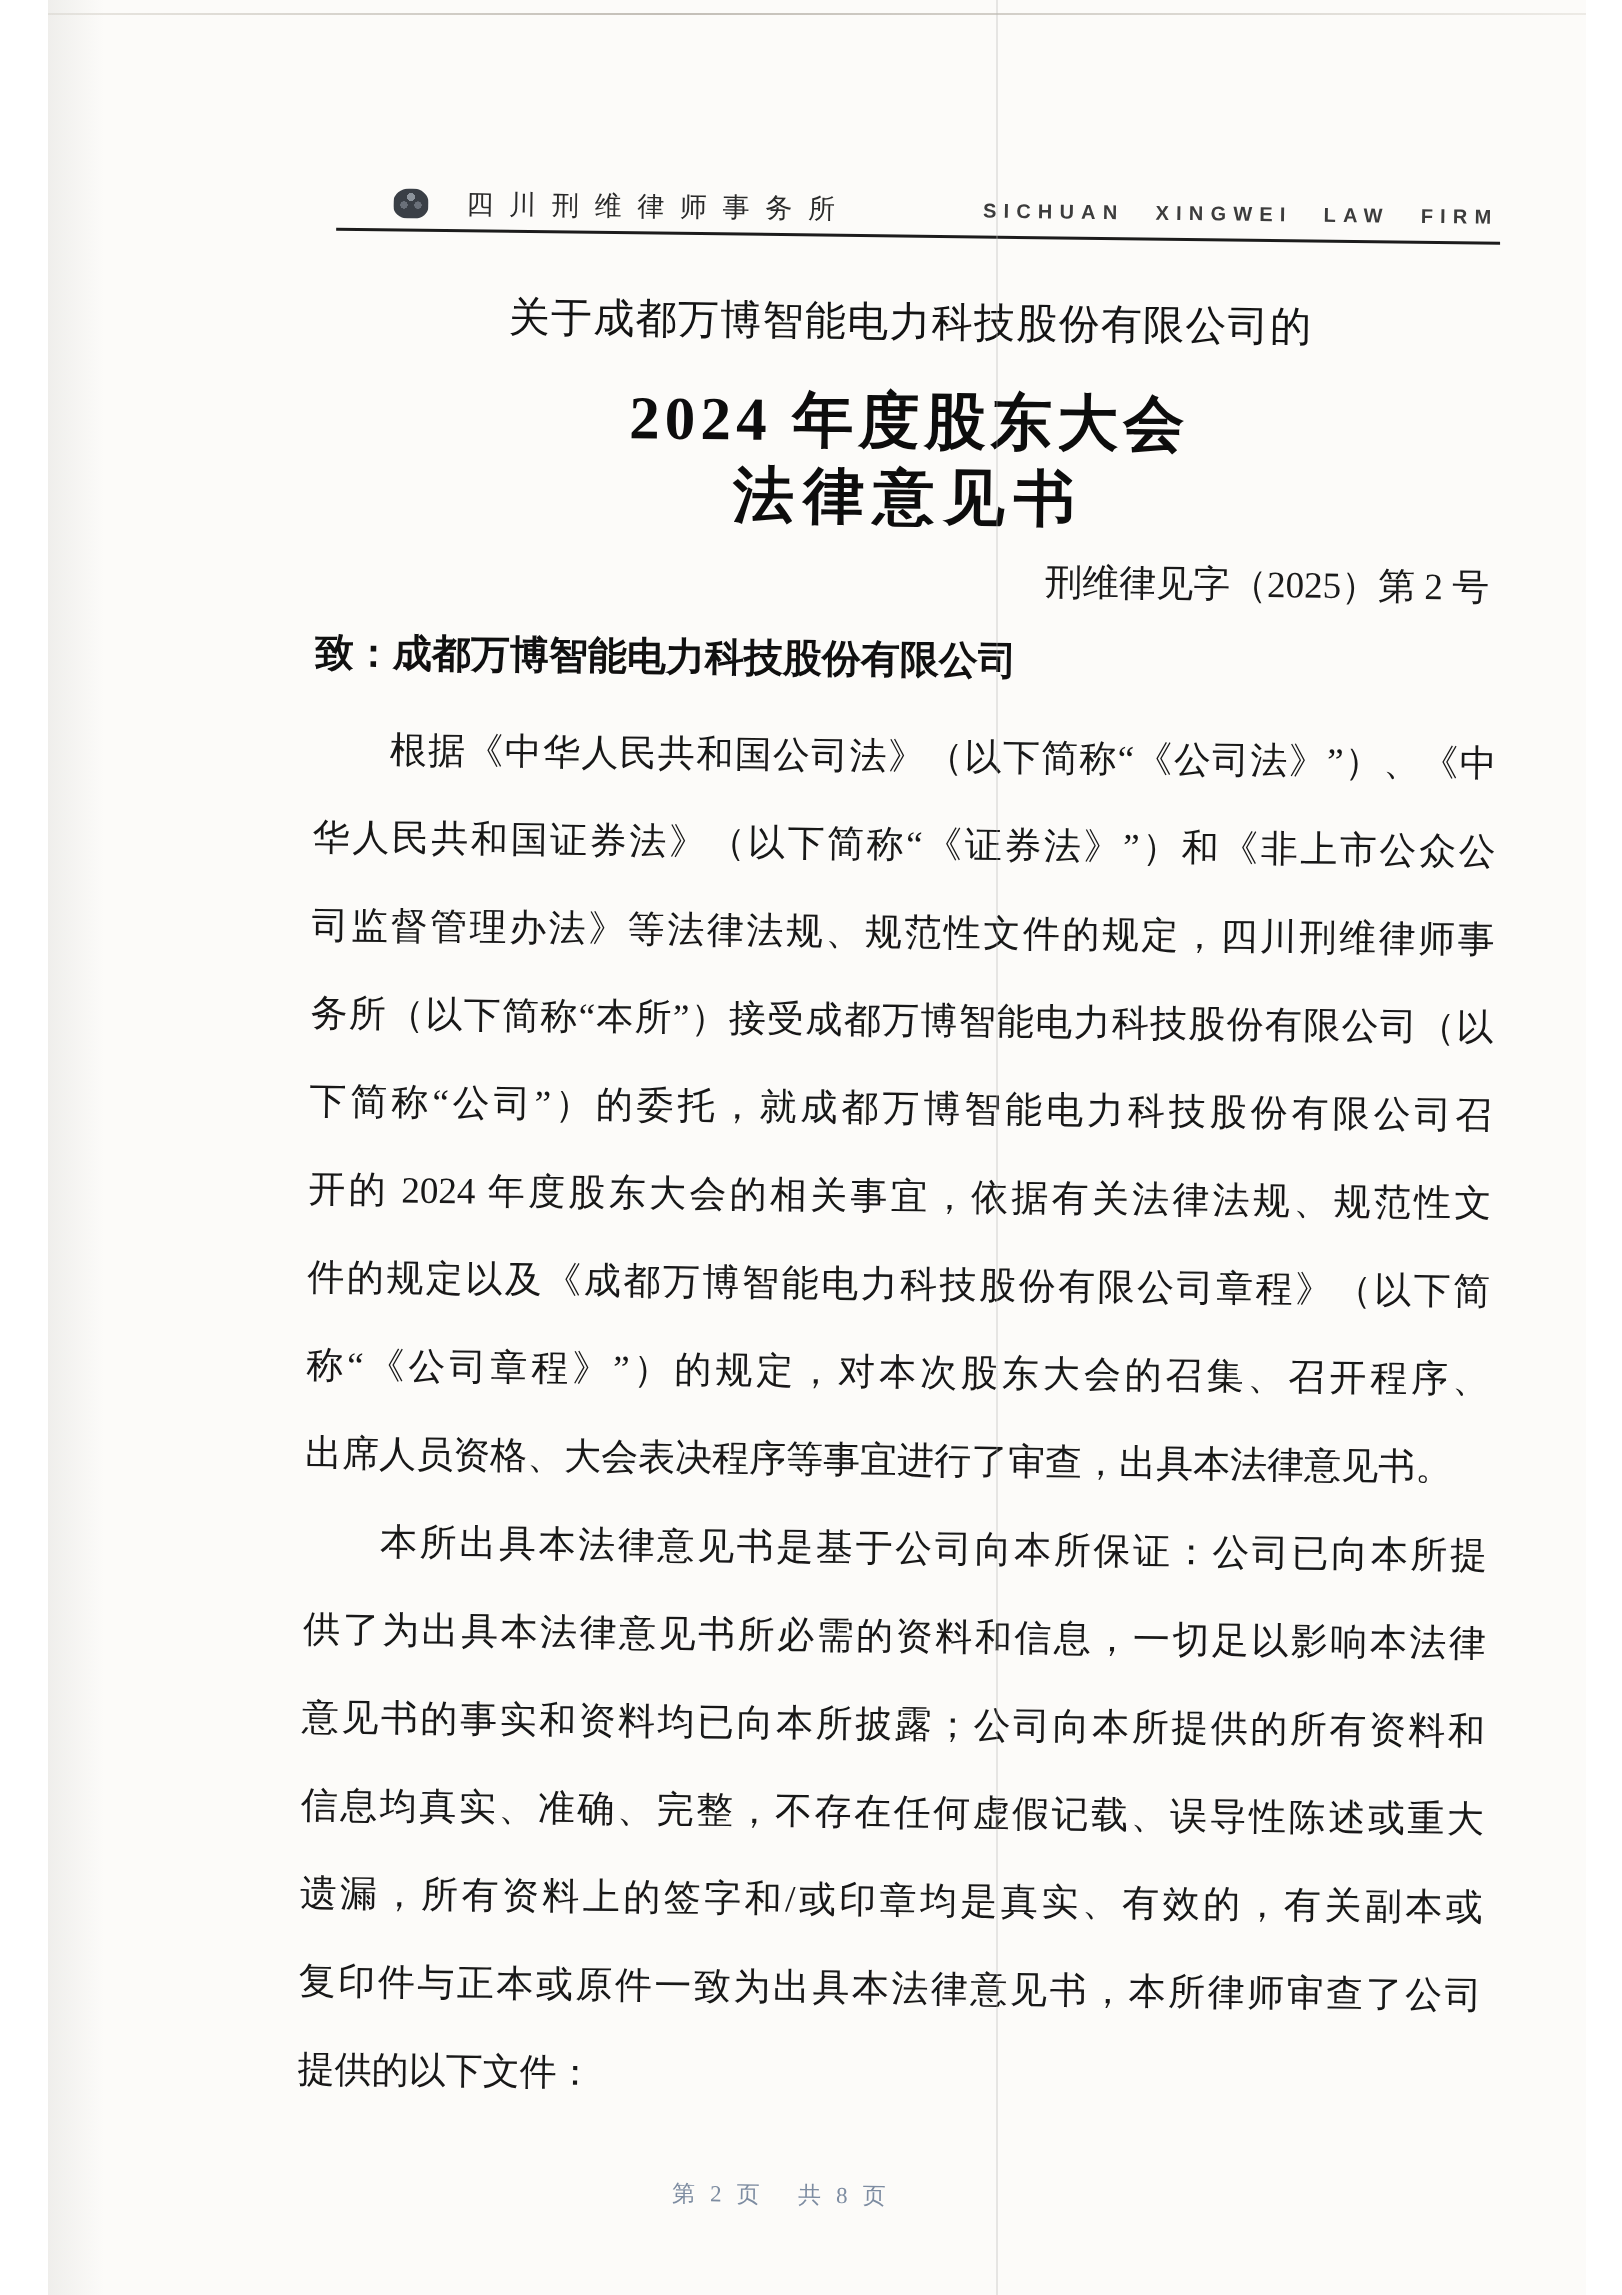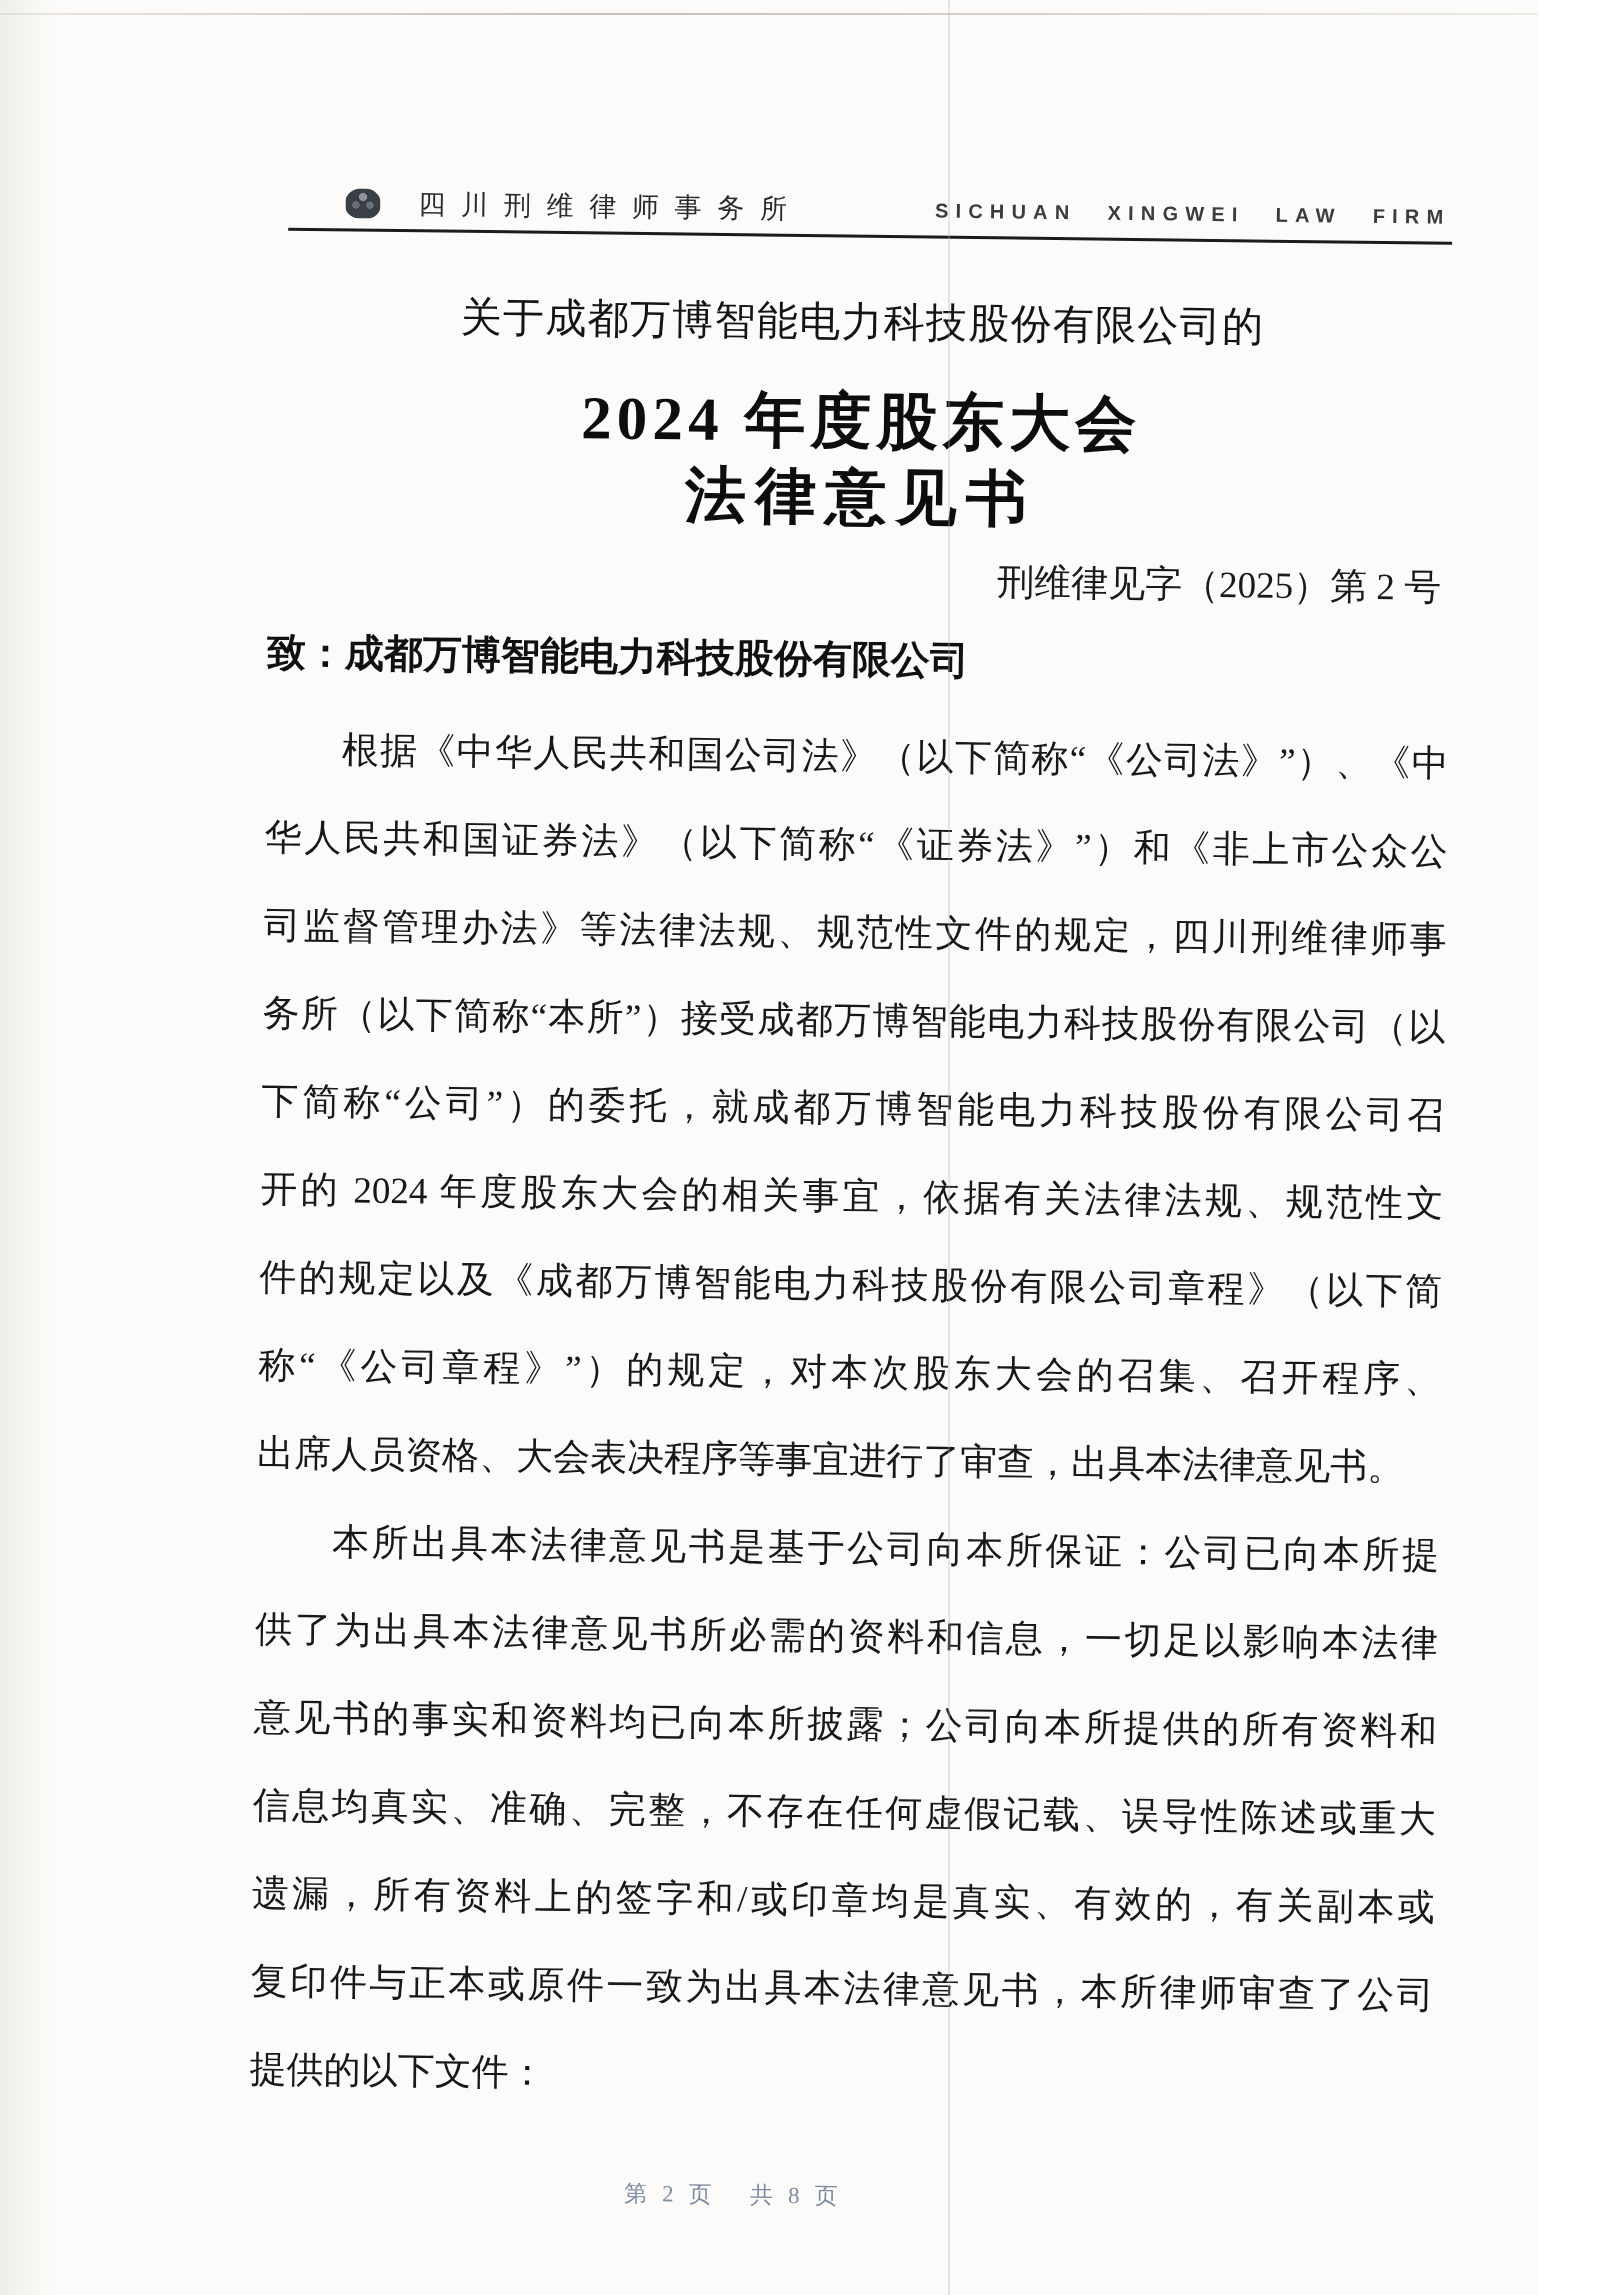--- a/index.html
+++ b/index.html
@@ -8,20 +8,21 @@
     background: #ffffff;
   }
   .sheet {
     position: relative;
     width: 1538px;
     height: 2295px;
     background: #fcfbf9;
     overflow: hidden;
     font-family: "Liberation Serif", "DejaVu Serif", serif;
     color: #161616;
+    margin-left: 48px;
   }
   
   .scan-top-line {
     position: absolute; top: 13px; left: 0; right: 0; height: 2px;
     background: linear-gradient(to right, rgba(150,140,120,.18), rgba(110,100,85,.4) 40%, rgba(150,140,120,.15));
   }
   .fold-line {
     position: absolute; top: 0; bottom: 0; left: 948px; width: 2px;
     background: rgba(185,185,180,.32);
   }

